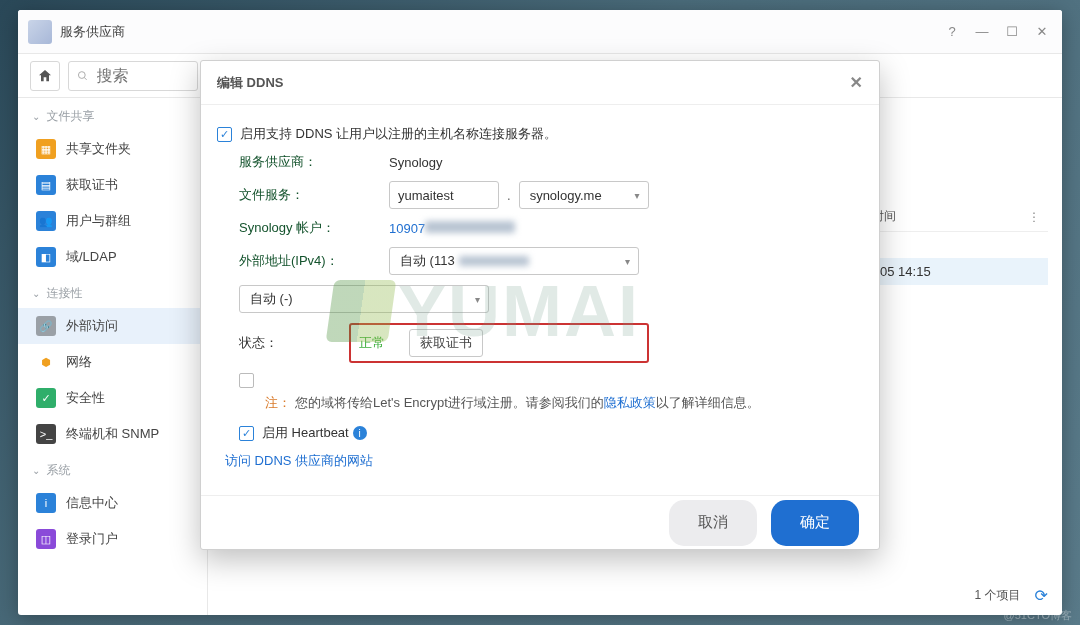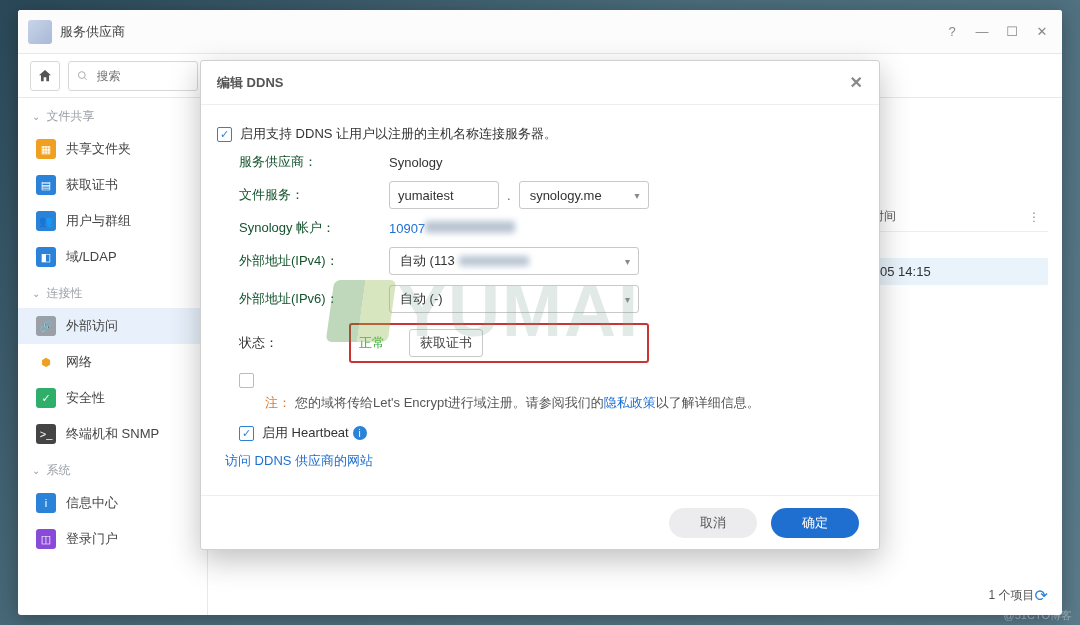--- a/index.html
+++ b/index.html
@@ -6,34 +6,34 @@
     body{width:1080px;height:625px;overflow:hidden;background:linear-gradient(135deg,#2a4858 0%,#4a6b7a 40%,#5a7b8a 100%);position:relative;font-size:13px;color:#333}
     .mainwin{position:absolute;left:18px;top:10px;right:18px;bottom:10px;background:#fff;border-radius:3px;box-shadow:0 4px 20px rgba(0,0,0,.3);overflow:hidden;display:flex;flex-direction:column}
     .titlebar{height:44px;display:flex;align-items:center;padding:0 10px;background:#fcfcfd;border-bottom:1px solid #e8e8e8}
     .appicon{width:24px;height:24px;background:linear-gradient(135deg,#c9d4e8,#a8b8d8);border-radius:3px;margin-right:8px}
     .titlebar .title{font-size:13px;color:#444}
     .titlebar .spacer{flex:1}
     .wbtn{width:20px;height:20px;display:flex;align-items:center;justify-content:center;color:#888;margin-left:10px;cursor:pointer}
     .topbar{height:44px;display:flex;align-items:center;gap:8px;padding:0 12px;background:#fff;border-bottom:1px solid #e8e8e8}
     .home{width:30px;height:30px;border:1px solid #d8d8d8;border-radius:3px;display:flex;align-items:center;justify-content:center;color:#555;cursor:pointer}
     .searchwrap{flex:0 0 130px;position:relative;border:1px solid #d8d8d8;border-radius:3px;height:30px;display:flex;align-items:center;padding:0 8px;color:#aaa}
-    .searchwrap input{border:0;outline:0;width:100%;font-size:12px;margin-left:8px;color:#333}
+    .searchwrap input{border:0;outline:0;width:100%;font-size:16px;margin-left:8px;color:#333}
     .content{flex:1;display:flex;overflow:hidden}
     .sidebar{width:190px;border-right:1px solid #e8e8e8;overflow:auto;padding-bottom:10px}
     .group{display:flex;align-items:center;color:#9aa0a6;padding:10px 14px 6px;font-size:12px}
     .group .chev{margin-right:6px;font-size:10px}
     .item{display:flex;align-items:center;padding:8px 14px 8px 18px;color:#444;cursor:pointer}
     .item.active{background:#e8f1fb}
     .item .ico{width:20px;height:20px;margin-right:10px;border-radius:3px;display:flex;align-items:center;justify-content:center;color:#fff;font-size:11px}
     .main{flex:1;position:relative;padding:14px;overflow:hidden}
     .header-row{display:flex;align-items:center;font-size:12px;color:#555;border-bottom:1px solid #eee;padding:6px 4px;margin-top:90px}
     .header-row .spacer2{flex:1}
     .header-row .col-update{width:200px}
     .datarow{position:absolute;right:14px;top:160px;width:230px;background:#e9f3fb;padding:6px 10px;font-size:13px;color:#333}
-    .footer{position:absolute;bottom:10px;right:14px;display:flex;align-items:center;gap:0;color:#555;font-size:12px}
+    .footer{position:absolute;bottom:10px;right:14px;display:flex;align-items:center;gap:14px;color:#555;font-size:12px}
     .refresh{color:#2b82d9;font-size:16px;cursor:pointer}
     
     .modal{position:absolute;left:200px;top:60px;width:680px;height:490px;background:#fff;border:1px solid #d0d0d0;border-radius:3px;box-shadow:0 10px 30px rgba(0,0,0,.25);display:flex;flex-direction:column}
     .mtitle{display:flex;align-items:center;padding:12px 16px;border-bottom:1px solid #eee;color:#555;font-weight:600}
     .mtitle .spacer{flex:1}
     .mclose{color:#888;cursor:pointer;font-size:16px}
     .mbody{flex:1;padding:14px 20px 6px 16px;overflow:auto}
     .row{display:flex;align-items:center;margin:6px 0}
     .ck{width:15px;height:15px;border:1px solid #2b82d9;border-radius:2px;margin-right:8px;display:flex;align-items:center;justify-content:center;color:#2b82d9;font-size:11px}
     .ck.unchecked{border-color:#bbb;color:transparent}
@@ -45,21 +45,21 @@
     .select{border:1px solid #c8c8c8;border-radius:3px;height:28px;padding:0 26px 0 10px;display:flex;align-items:center;background:#fff;position:relative;min-width:130px;color:#333;cursor:pointer}
     .select .caret{position:absolute;right:8px;color:#888;font-size:10px}
     .link{color:#1f6fd1;cursor:pointer}
     .statusbox{border:2px solid #c33;border-radius:3px;padding:4px 8px;display:flex;align-items:center;gap:24px;width:300px}
     .ok{color:#3cae3c}
     .testbtn{border:1px solid #c8c8c8;border-radius:3px;padding:4px 10px;cursor:pointer;background:#fff;color:#444}
     .note{margin:6px 0 6px 48px;color:#555}
     .note .warn{color:#d97a2a;margin-right:4px}
     .infoico{display:inline-flex;width:14px;height:14px;border-radius:50%;background:#2b82d9;color:#fff;font-size:10px;align-items:center;justify-content:center;margin-left:4px}
     .mfooter{height:54px;display:flex;align-items:center;justify-content:flex-end;gap:14px;padding:0 20px;border-top:1px solid #eee}
-    .btn{min-width:88px;height:30px;border-radius:15px;display:flex;align-items:center;justify-content:center;cursor:pointer;font-size:13px}
+    .btn{min-width:88px;height:46px;border-radius:15px;display:flex;align-items:center;justify-content:center;cursor:pointer;font-size:15px}
     .btn.cancel{background:#ececee;color:#555}
     .btn.ok2{background:#1f6fd1;color:#fff}
     .watermark{position:absolute;left:330px;top:270px;font-size:72px;font-weight:600;letter-spacing:2px;color:rgba(120,160,140,.22);pointer-events:none;display:flex;align-items:center;z-index:5}
     .wm-logo{width:62px;height:62px;margin-right:6px;background:conic-gradient(#8fb84a 0 50%,#4a8f3a 0 100%);border-radius:6px;opacity:.35;transform:skewX(-8deg)}
     .corner{position:absolute;right:8px;bottom:2px;color:rgba(255,255,255,.35);font-size:11px}
     .blur{filter:blur(3px);background:#b8c4d2;color:transparent;border-radius:2px;display:inline-block}
   </style>
 </head>
 <body>
 
@@ -192,21 +192,20 @@
       </div>
     <div class="formrow">
       <span class="lbl">外部地址(IPv4)：</span>
       <span class="select" style="min-width:250px">
           <span>自动 (113</span>
           <span class="blur" style="width:70px;height:10px;margin-left:4px">x</span>
           <span class="caret">▾</span>
         </span>
     </div>
     <div class="formrow">
-      <span class="lbl">外部地址(IPv6)：</span>
       <span class="select" style="min-width:250px">
           <span>自动 (-)</span>
           <span class="caret">▾</span>
         </span>
     </div>
     <div class="formrow" style="margin-left:8px">
       <span style="width:110px;margin-left:14px">状态：</span>
       <span class="statusbox">
         <span class="ok">正常</span>
         <span class="testbtn">获取证书</span>

